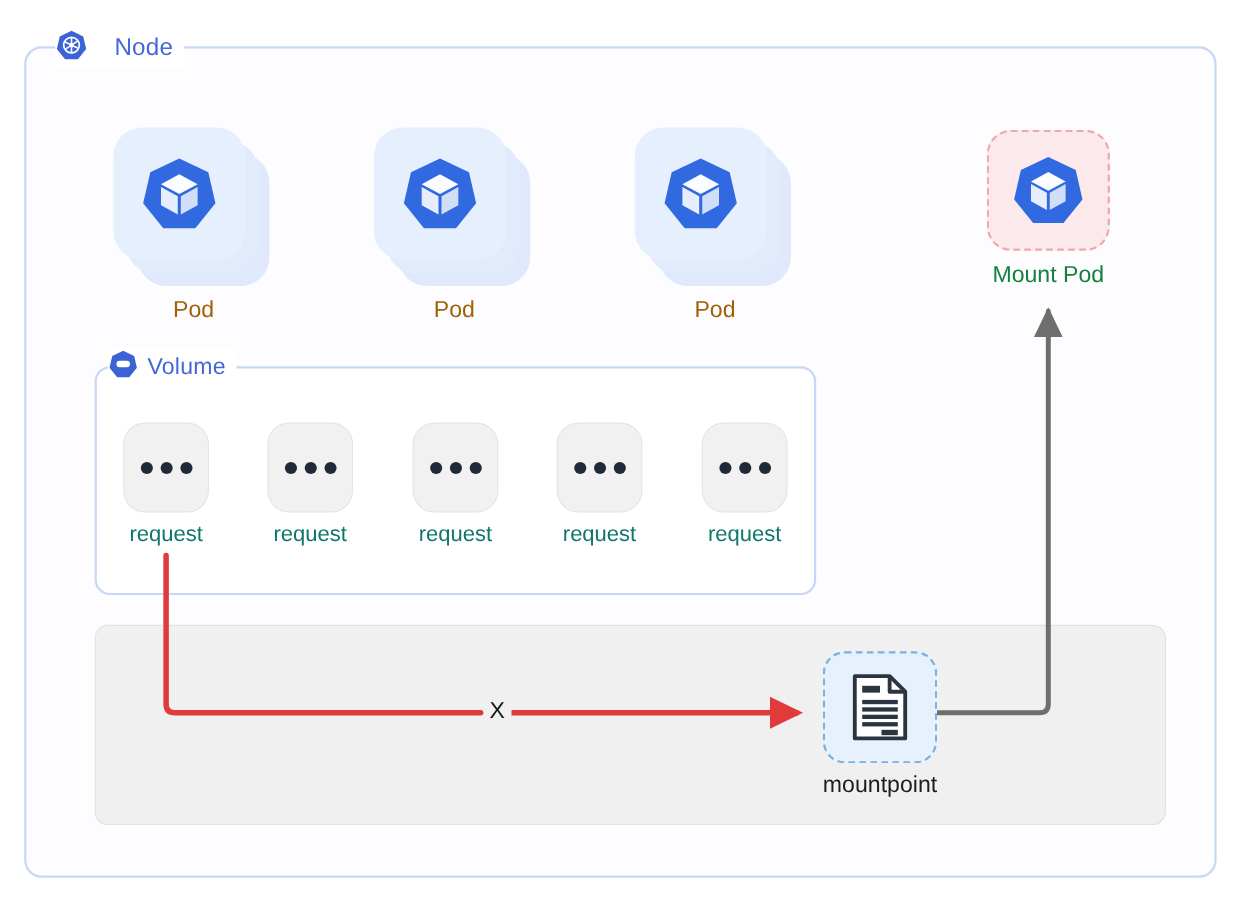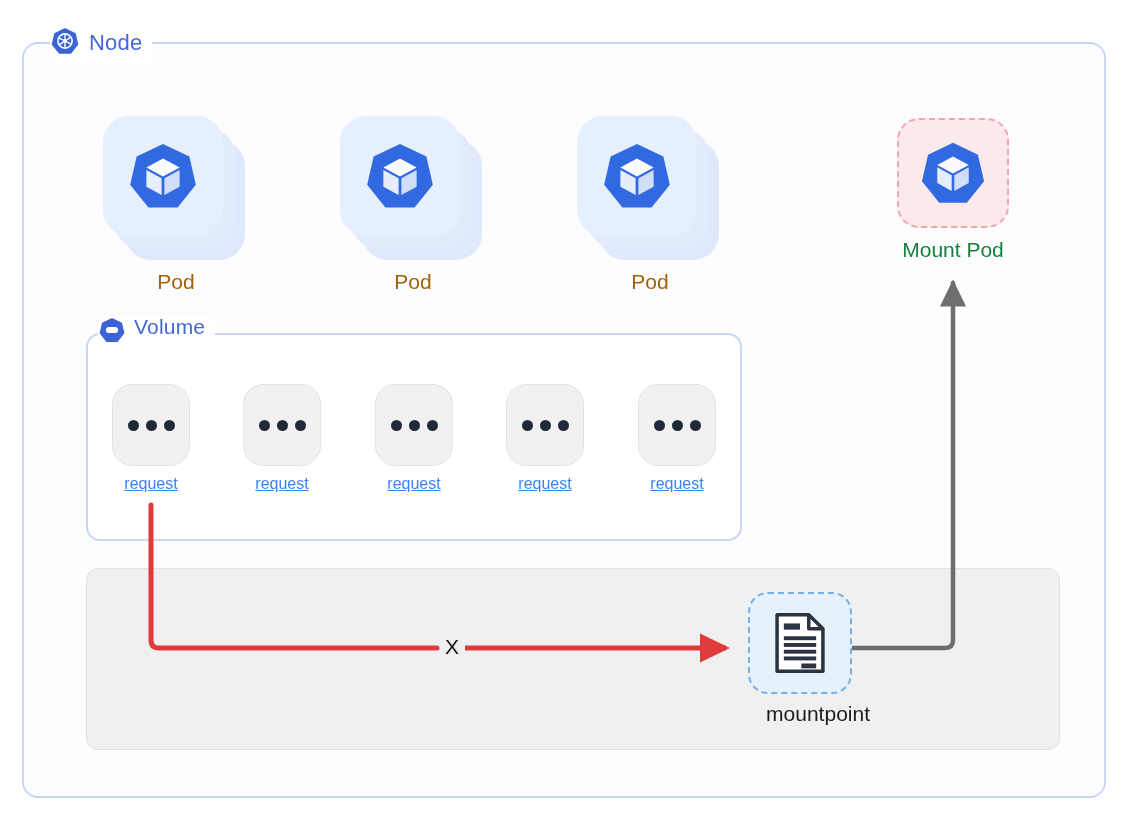--- a/index.html
+++ b/index.html
@@ -34,21 +34,21 @@
     background: #fdfdff;
     box-sizing: border-box;
   }
   .node-legend {
     position: absolute;
     left: 50px;
     top: 24px;
     height: 38px;
     display: flex;
     align-items: center;
-    gap: 9px;
+    gap: 24px;
     background: #ffffff;
     padding: 0 10px 0 0;
     z-index: 6;
   }
   .node-legend .legend-text {
     font-size: 22px;
     color: #4468d8;
     letter-spacing: 0.2px;
     line-height: 1;
   }
@@ -64,20 +64,21 @@
     border-radius: 14px;
     background: #ffffff;
     box-sizing: border-box;
   }
   .volume-legend {
     position: absolute;
     left: 98px;
     top: 316px;
     height: 34px;
     display: flex;
+    align-items: center;
     gap: 8px;
     background: #ffffff;
     padding: 0 10px 0 0;
     z-index: 6;
   }
   .volume-legend .legend-text {
     font-size: 21px;
     color: #4468d8;
     letter-spacing: 0.2px;
     line-height: 1;
@@ -177,46 +178,45 @@
     gap: 7px;
     box-sizing: border-box;
   }
   .dot {
     width: 11px;
     height: 11px;
     border-radius: 50%;
     background: #1f2937;
   }
   .request-label {
-    font-size: 16px;
-    color: #3b82f6;
+    font-size: 20px;
+    color: #0f766e;
     margin-top: 9px;
     line-height: 1.1;
-    text-decoration: underline;
   }
 
   
   .mountpoint-group {
     position: absolute;
     left: 730px;
     top: 592px;
     width: 140px;
   }
   .mountpoint-box {
     position: relative;
     width: 104px;
     height: 102px;
     margin: 0 auto;
     border: 2px dashed #74b2e8;
     border-radius: 20px;
     background: #e7f1fb;
     box-sizing: border-box;
   }
   .mountpoint-label {
-    text-align: right;
+    text-align: center;
     font-size: 21px;
     color: #1d1d1f;
     margin-top: 8px;
   }
 
   
   .edge-label-x {
     position: absolute;
     left: 440px;
     top: 634px;

